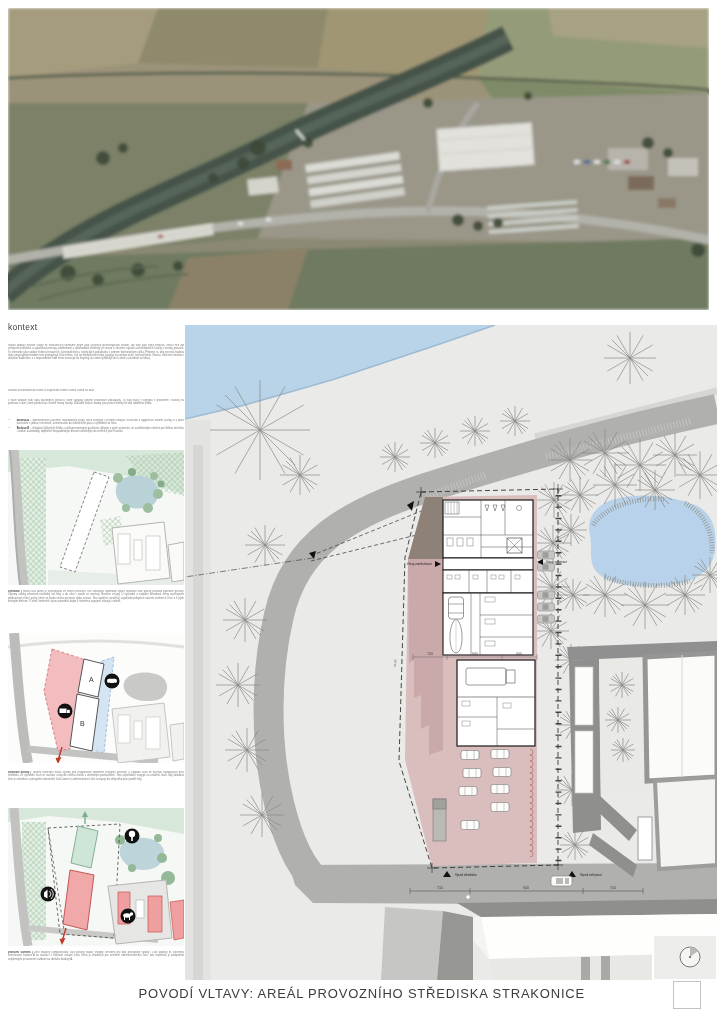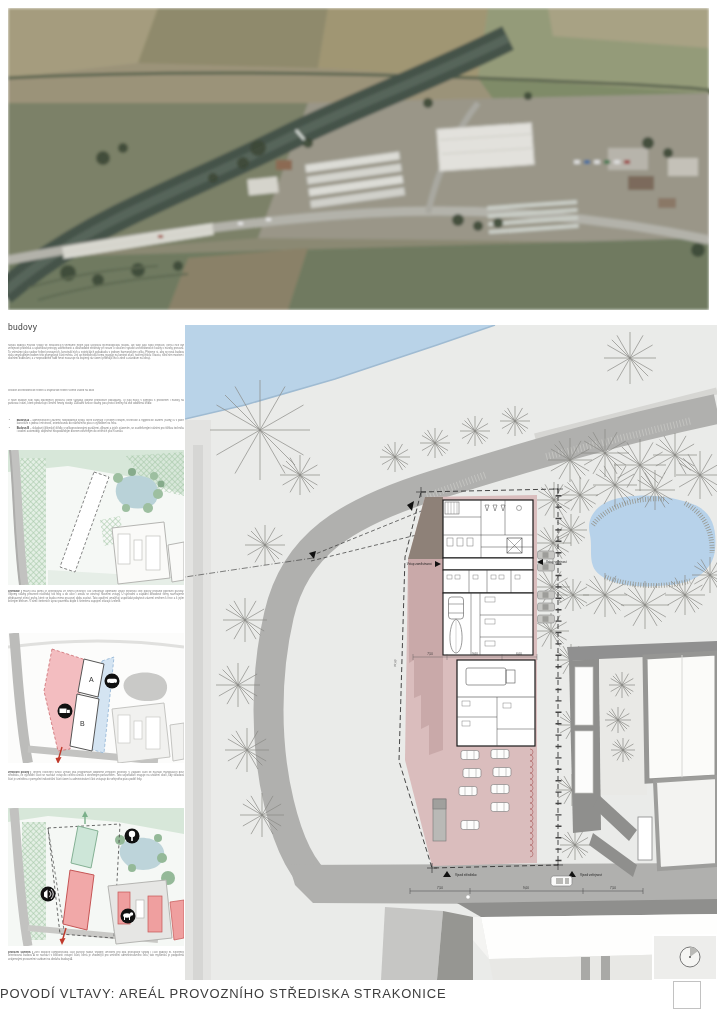--- a/index.html
+++ b/index.html
@@ -15,21 +15,21 @@
   .tiny{width:300%;transform:scale(.3333);transform-origin:0 0;
         font-size:8px;line-height:1.18;color:#7a7a7a;text-align:justify;}
   .tiny b{color:#4a4a4a;}
   .tiny ul{margin:0;padding:0;list-style:none;}
   .tiny li{padding-left:26px;position:relative;margin-bottom:3px;}
   .tiny li::before{content:"\2022";position:absolute;left:2px;color:#7a7a7a;}
   .cap{margin-top:2px;}
   
   #plan{left:185px;top:325px;width:532px;height:655px;}
   
-  #title{left:0;top:986px;width:585px;text-align:left;font-size:13px;
+  #title{left:0;top:986px;width:585px;text-align:right;font-size:13px;
          letter-spacing:.8px;color:#3d3d3d;}
   #stampbox{left:673px;top:981px;width:26px;height:26px;border:1.5px solid #c2c2c2;background:#fff;}
   svg{display:block;}
   text{font-family:"Liberation Sans",sans-serif;}
 </style>
 </head>
 <body>
 
 <svg width="0" height="0" style="position:absolute" aria-hidden="true">
   <defs>
@@ -156,21 +156,21 @@
     </g>
     <path d="M20,280 Q80,262 150,258 M30,292 Q100,272 180,266" stroke="#5d6851" stroke-width="2" fill="none"></path>
     <rect x="230" y="214" width="5" height="3" fill="#e8e8e8"></rect>
         <rect x="258" y="210" width="5" height="3" fill="#e8e8e8"></rect>
     <rect x="150" y="227" width="5" height="3" fill="#a34a3e"></rect>
   </g>
 </svg>
 </div>
 
 <div class="abs" id="leftcol">
-  <div class="abs h-anotace" style="left:0;top:0">budovy</div>
+  <div class="abs h-anotace" style="left:0;top:0">kontext</div>
   <div class="abs tinywrap" style="left:0;top:22px;width:176px;height:44px">
     <div class="tiny">Novou budovu Povodí Vltavy ve Strakonicích vnímáme nejen jako účelovou technologickou stavbu, ale také jako sídlo instituce, která chce být veřejnosti přátelská a uplatňovat principy udržitelnosti a dlouhodobé efektivity při snaze o sloučení vysoké architektonické kvality s nároky provozu. To vnímáme jako soubor řešení provozních, konstrukčních a estetických požadavků v jednom harmonickém celku. Přejeme si, aby se nová budova stala smysluplným bodem této průmyslové části města. Její architektonická forma reaguje na kontext okolí, tvořený řekou Otavou, silničním mostem i okolními budovami, a v nepravidelné řadě hmot navazuje na krajinný ráz území přiléhajícího k zóně a závodům na okraji.</div>
   </div>
   <div class="abs tinywrap" style="left:0;top:67px;width:176px;height:8px">
     <div class="tiny sub">celkové architektonické řešení a krajinářské řešení včetně vazeb na okolí</div>
   </div>
   <div class="abs tinywrap" style="left:0;top:77px;width:176px;height:19px">
     <div class="tiny">V nové budově sídlí řada stavebních provozů, které vyžadují odlišné prostorové požadavky. Ty jsou navíc v konfliktu s prostorem i nároky na parkovací stání, které předurčuje členění hmoty stavby. Základní funkce stavby jsou proto členěny na dvě oddělená křídla:</div>
   </div>
   <div class="abs tinywrap" style="left:0;top:97px;width:176px;height:29px">

